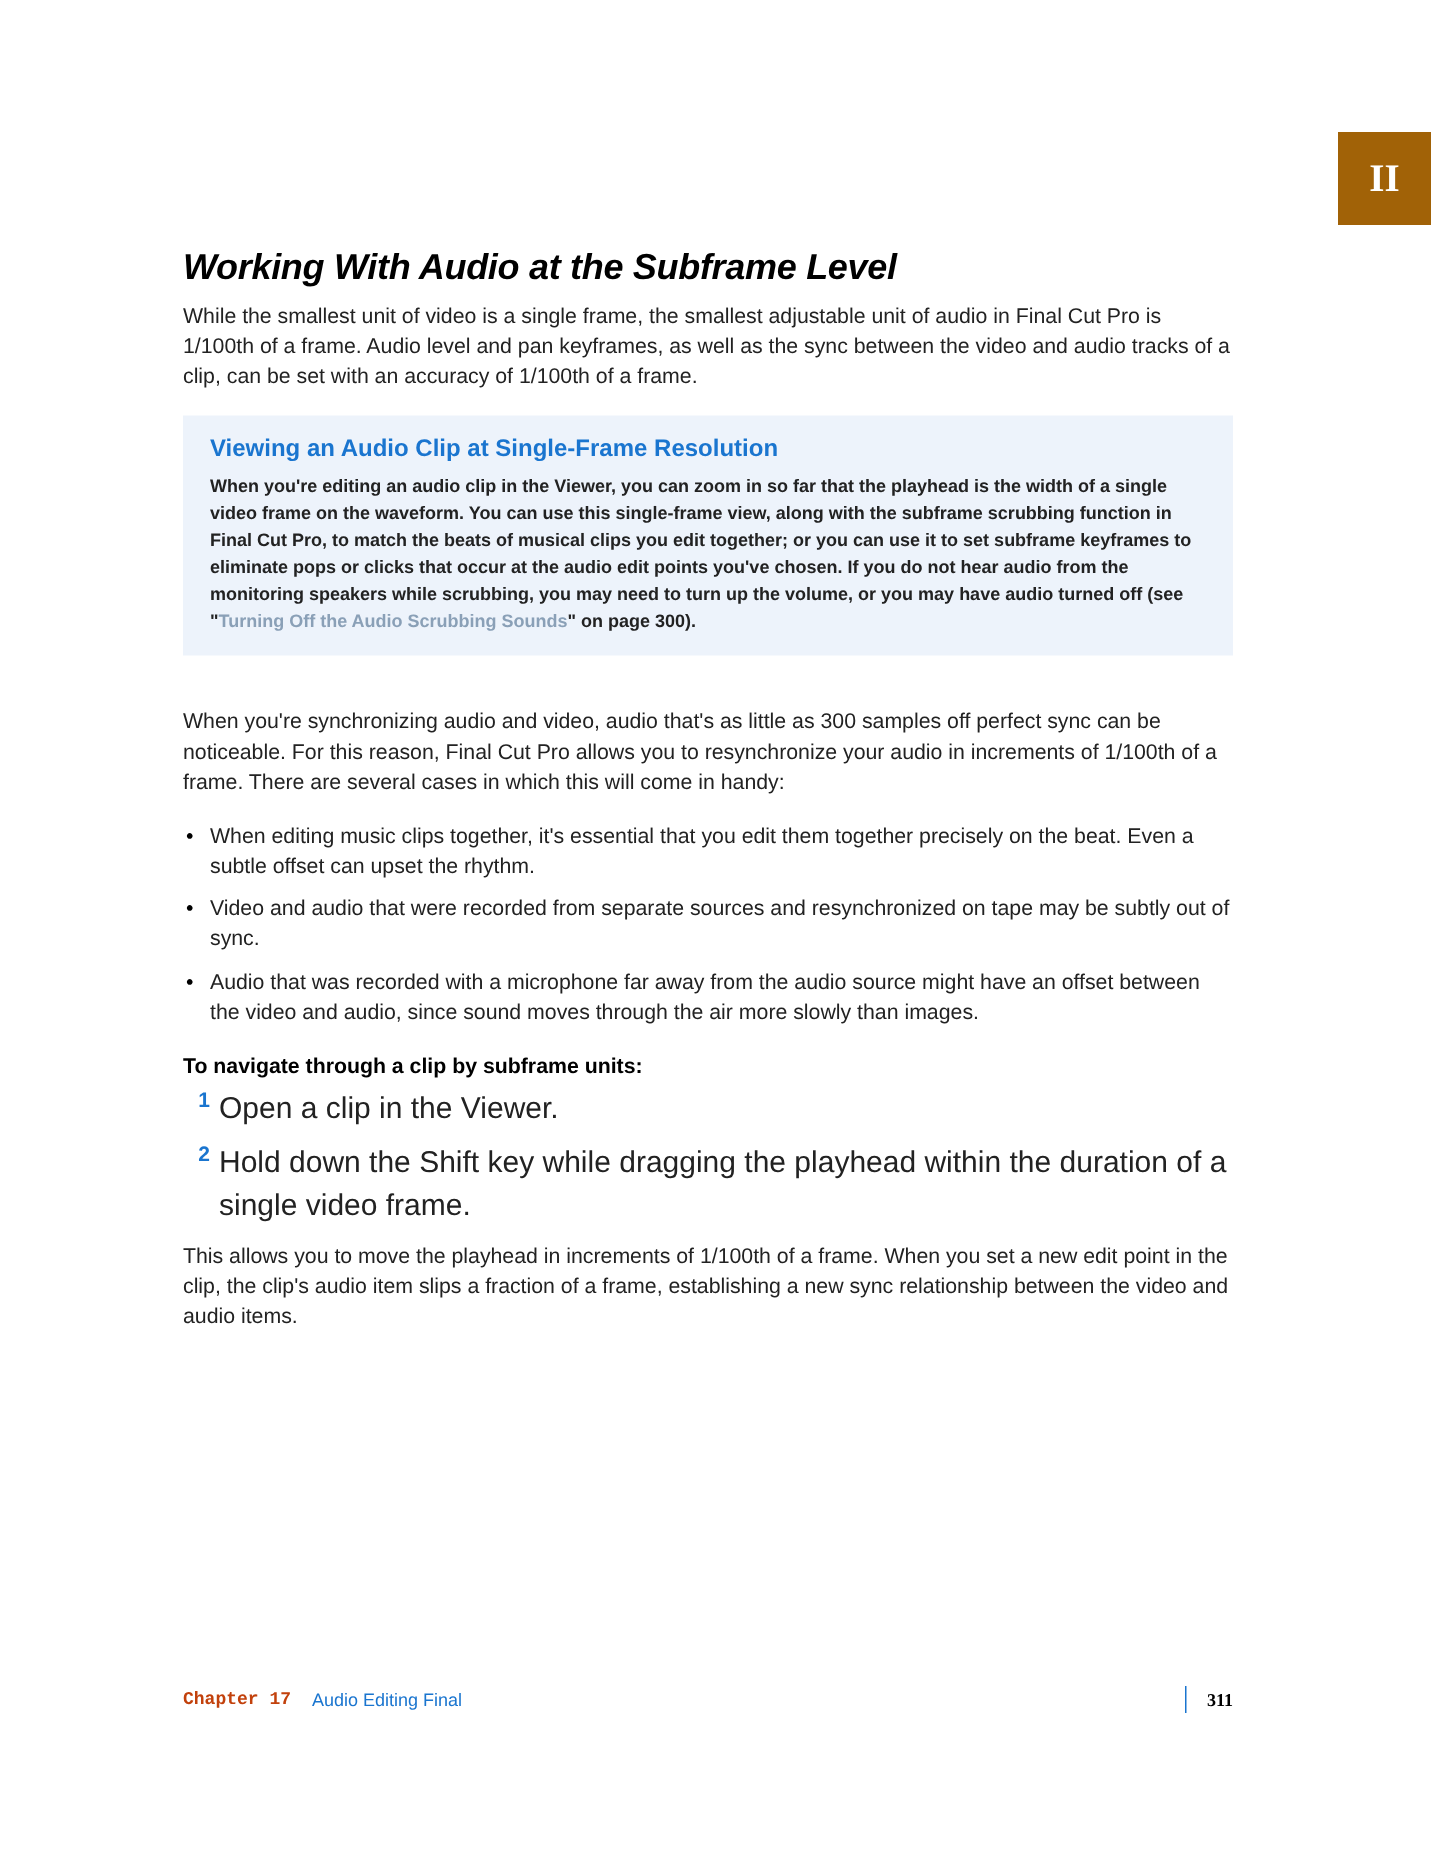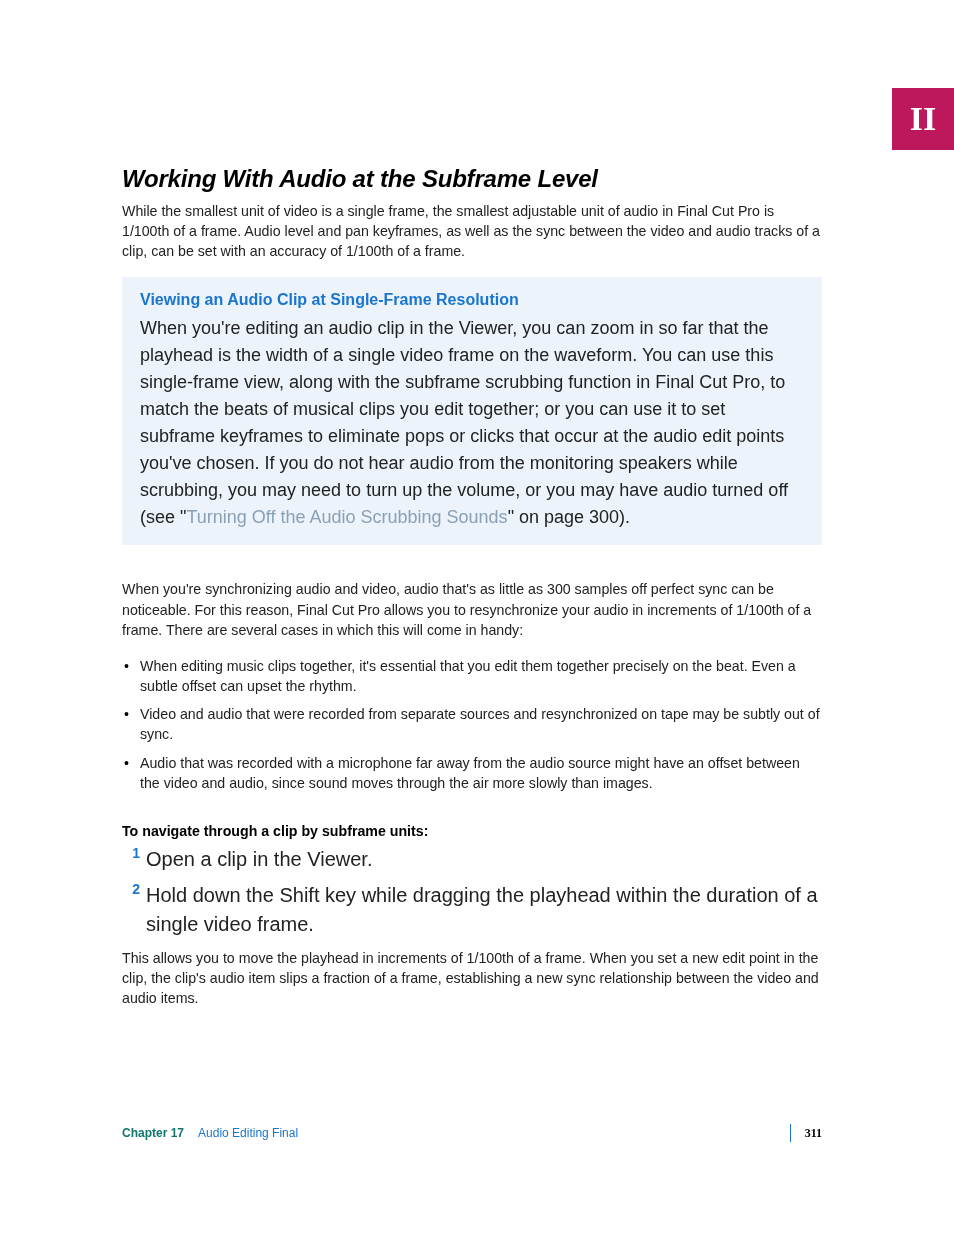--- a/index.html
+++ b/index.html
@@ -10,23 +10,23 @@
     font-family: "Lucida Grande", "Myriad Pro", "Helvetica Neue", Arial, sans-serif;
     color: #000;
     position: relative;
   }
   .part-tab {
     position: absolute;
     top: 88px;
     right: 0;
     width: 62px;
     height: 62px;
-    background: #be185d;
+    background: #a16207;
     color: #fff;
-    font-size: 34px;
+    font-size: 26px;
     font-weight: bold;
     font-family: "Times New Roman", serif;
     display: flex;
     align-items: center;
     justify-content: center;
   }
   .page {
     position: absolute;
     top: 165px;
     left: 122px;
@@ -53,37 +53,38 @@
     margin-top: 10px;
     margin-bottom: 34px;
   }
   .box-heading {
     color: #1a75cf;
     font-weight: 600;
     font-size: 16px;
     margin-bottom: 6px;
   }
   .box-text {
-    font-size: 18px;
+    font-size: 12px;
     line-height: 1.5;
     color: #222;
+    font-weight: bold;
   }
   .box-text .faded-link {
     color: #8aa0b7;
   }
   h2.subsection {
     color: #1a75cf;
     font-weight: 400;
     font-size: 21px;
     margin-bottom: 6px;
     letter-spacing: -0.1px;
   }
   ul.bullets {
     list-style: none;
-    margin: 8px 0 30px 0;
+    margin: 8px 0 18px 0;
   }
   ul.bullets li {
     position: relative;
     padding-left: 18px;
     font-size: 14.2px;
     line-height: 1.42;
     margin-bottom: 8px;
     color: #222;
   }
   ul.bullets li::before {
@@ -126,21 +127,21 @@
   }
   .footer {
     position: absolute;
     bottom: 93px;
     left: 122px;
     width: 700px;
     display: flex;
     align-items: center;
     font-size: 12px;
   }
-  .footer .chapter-label { font-weight: 700; color: #0f766e; }
+  .footer .chapter-label { font-weight: 700; color: #c2410c; font-family: Liberation Mono, monospace; }
   .footer .chapter-title { color: #1a75cf; margin-left: 14px; }
   .footer .sep {
     width: 1px;
     height: 18px;
     background: #1a75cf;
     margin: 0 14px;
     display: inline-block;
   }
   .footer .page-num { font-weight: 700; color: #000; font-family: Liberation Serif, serif; }
   .footer-left { display: flex; align-items: center; }

